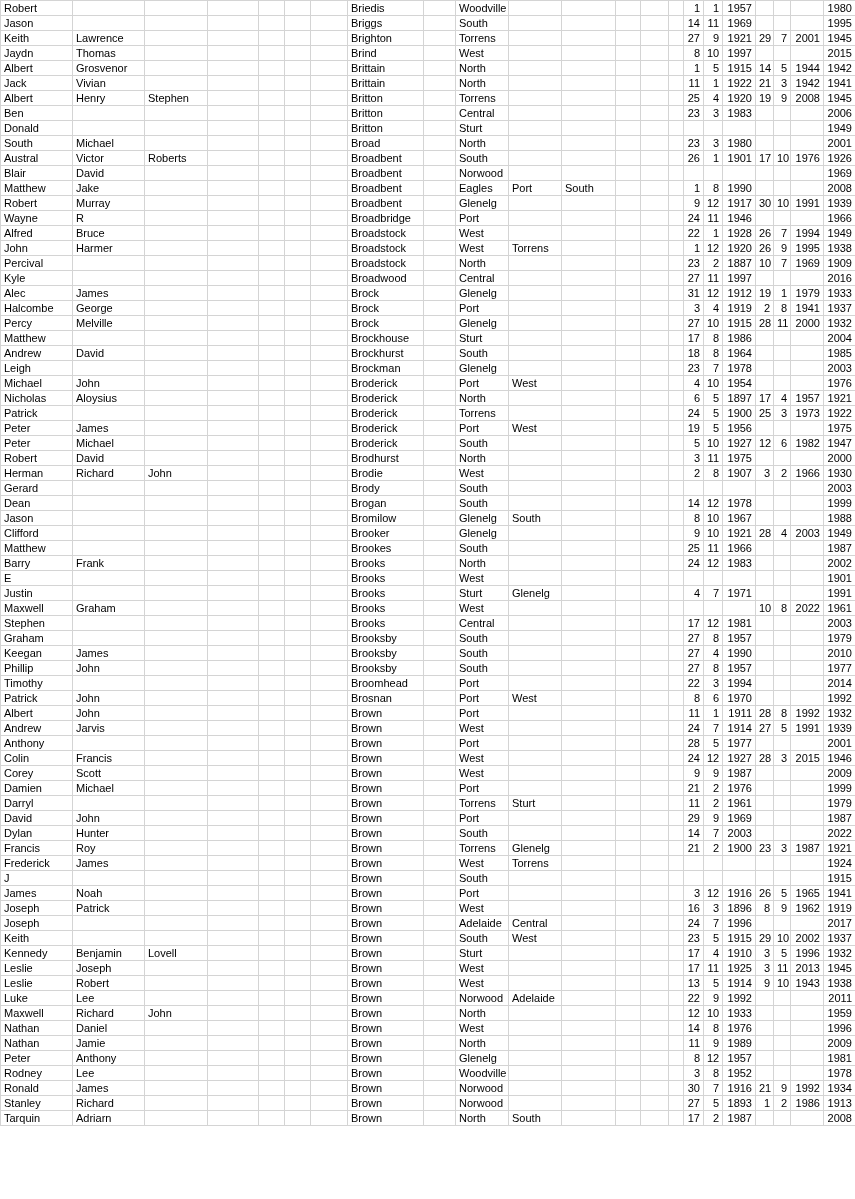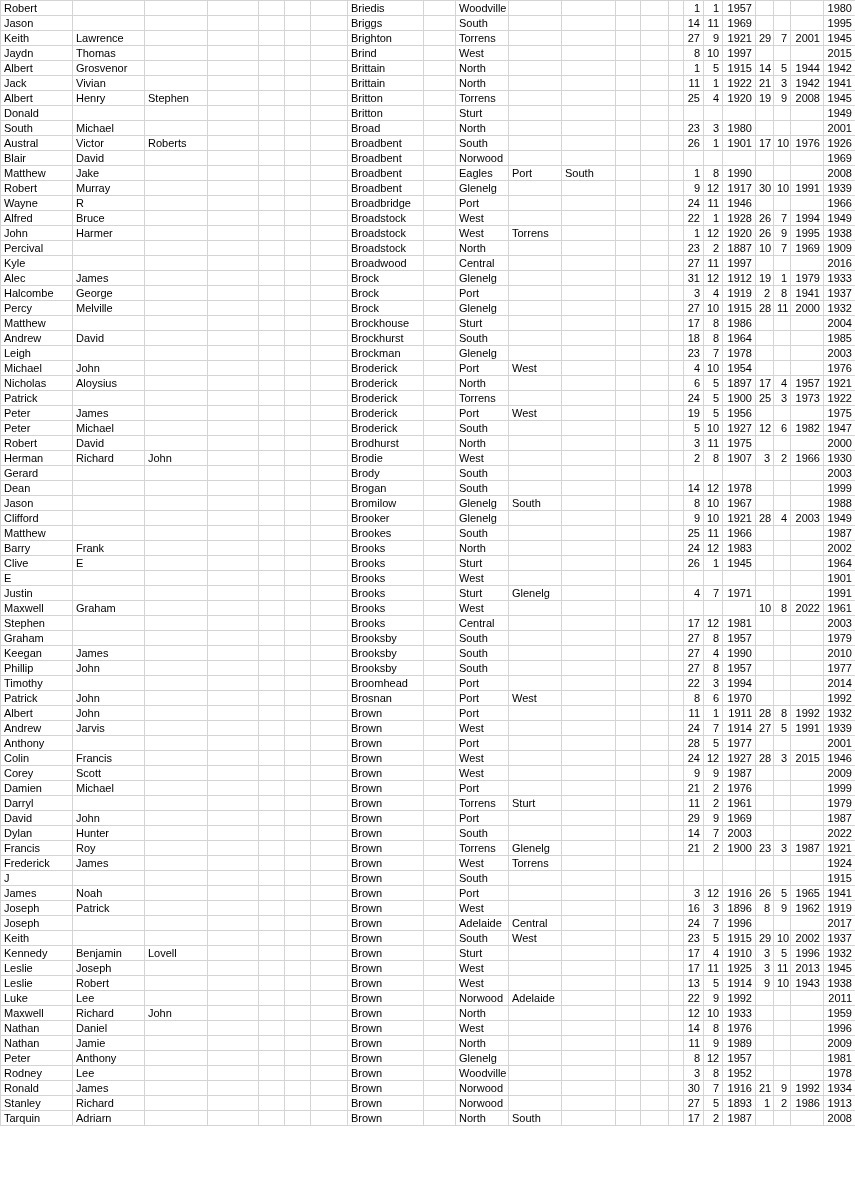--- a/index.html
+++ b/index.html
@@ -225,20 +225,44 @@
           <td></td>
           <td class="num">25</td>
           <td class="num">4</td>
           <td class="num">1920</td>
           <td class="num">19</td>
           <td class="num">9</td>
           <td class="num">2008</td>
           <td class="num">1945</td>
         </tr>
         <tr>
+          <td>Ben</td>
+          <td></td>
+          <td></td>
+          <td></td>
+          <td></td>
+          <td></td>
+          <td></td>
+          <td>Britton</td>
+          <td></td>
+          <td>Central</td>
+          <td></td>
+          <td></td>
+          <td></td>
+          <td></td>
+          <td></td>
+          <td class="num">23</td>
+          <td class="num">3</td>
+          <td class="num">1983</td>
+          <td class="num"></td>
+          <td class="num"></td>
+          <td class="num"></td>
+          <td class="num">2006</td>
+        </tr>
+        <tr>
           <td>Donald</td>
           <td></td>
           <td></td>
           <td></td>
           <td></td>
           <td></td>
           <td></td>
           <td>Britton</td>
           <td></td>
           <td>Sturt</td>
@@ -945,44 +969,20 @@
           <td></td>
           <td class="num">24</td>
           <td class="num">12</td>
           <td class="num">1983</td>
           <td class="num"></td>
           <td class="num"></td>
           <td class="num"></td>
           <td class="num">2002</td>
         </tr>
         <tr>
-          <td>Clive</td>
-          <td>E</td>
-          <td></td>
-          <td></td>
-          <td></td>
-          <td></td>
-          <td></td>
-          <td>Brooks</td>
-          <td></td>
-          <td>Sturt</td>
-          <td></td>
-          <td></td>
-          <td></td>
-          <td></td>
-          <td></td>
-          <td class="num">26</td>
-          <td class="num">1</td>
-          <td class="num">1945</td>
-          <td class="num"></td>
-          <td class="num"></td>
-          <td class="num"></td>
-          <td class="num">1964</td>
-        </tr>
-        <tr>
           <td>E</td>
           <td></td>
           <td></td>
           <td></td>
           <td></td>
           <td></td>
           <td></td>
           <td>Brooks</td>
           <td></td>
           <td>West</td>

